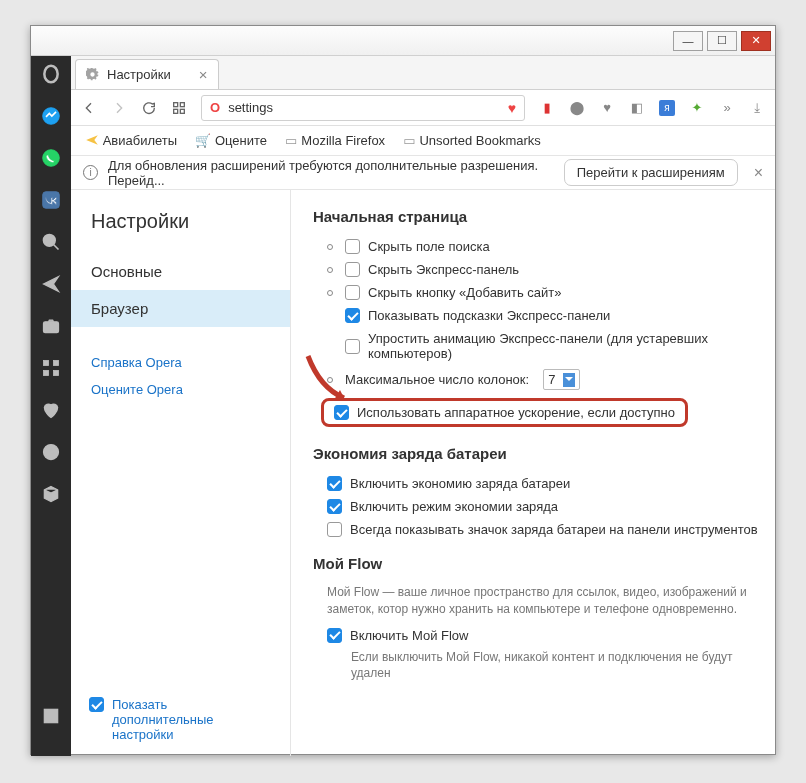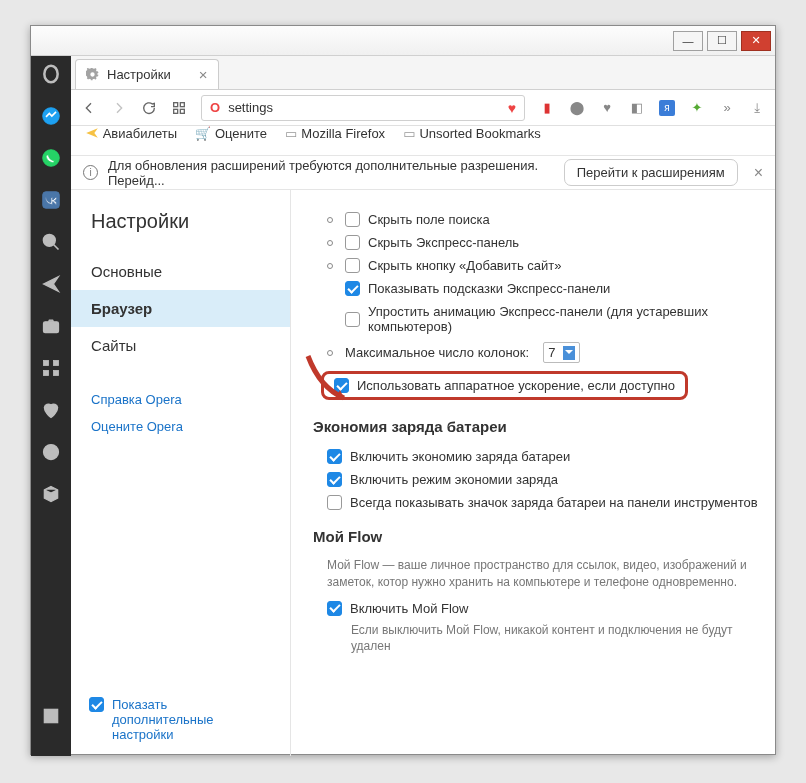--- a/index.html
+++ b/index.html
@@ -18,32 +18,32 @@
 .tabs{height:34px;display:flex;align-items:flex-end;background:#f5f5f5;border-bottom:1px solid #d0d0d0}
 .tab{display:flex;align-items:center;gap:8px;height:30px;padding:0 10px;border:1px solid #ccc;border-bottom:none;background:#fff;margin-left:4px;border-radius:4px 4px 0 0}
 .tab .gear{width:13px;height:13px;fill:#666}
 .tab .close{margin-left:20px;color:#888;font-size:15px}
 .addr{height:36px;display:flex;align-items:center;gap:14px;padding:0 10px;border-bottom:1px solid #e0e0e0}
 .addr .nav-ic{width:16px;height:16px;stroke:#666;fill:none;stroke-width:2}
 .addr .url{flex:1;display:flex;align-items:center;gap:8px;height:26px;border:1px solid #d0d0d0;border-radius:3px;padding:0 8px}
 .addr .url .o{color:#e44;font-weight:bold}
 .addr .url .heart{margin-left:auto;color:#e44;font-size:14px}
 .addr .ricon{width:16px;height:16px;display:flex;align-items:center;justify-content:center;color:#888}
-.bm{height:30px;display:flex;align-items:flex-start;gap:18px;padding:0 14px;border-bottom:1px solid #e5e5e5;font-size:12px;color:#444}
+.bm{height:30px;display:flex;align-items:center;gap:18px;padding:0 14px;border-bottom:1px solid #e5e5e5;font-size:12px;color:#444}
 .bm .f{color:#999;margin-right:4px}
 .bm .plane{width:14px;height:14px}
 .notice{height:34px;display:flex;align-items:center;padding:0 12px;border-bottom:1px solid #e5e5e5;gap:10px;font-size:12px;color:#555}
 .notice .info{width:15px;height:15px;border:1.5px solid #777;border-radius:50%;display:flex;align-items:center;justify-content:center;font-size:10px;color:#777}
 .notice .btn{border:1px solid #ccc;padding:5px 12px;border-radius:7px;background:#fff}
 .notice .x{font-size:16px;color:#888;margin-left:6px}
 .content{flex:1;display:flex;overflow:hidden}
 .sidebar{width:220px;border-right:1px solid #e5e5e5;display:flex;flex-direction:column;padding-top:20px}
 .sidebar h2{font-size:20px;font-weight:normal;color:#333;padding:0 20px 20px}
 .sb-item{padding:10px 20px;font-size:15px;color:#333;cursor:pointer}
-.sb-item.active{background:#d9edf9;font-weight:bold}
+.sb-item.active{background:#d9edf9;font-weight:normal}
 .sb-link{padding:6px 20px;color:#1a73c8;cursor:pointer}
 .sb-spacer{flex:1}
 .sb-footer{padding:14px 18px;display:flex;align-items:flex-start;gap:8px}
 .settings{flex:1;overflow:hidden;padding:18px 0 0 22px}
 .section-title{font-size:15px;font-weight:bold;color:#333;margin:14px 0 10px}
 .row{display:flex;align-items:center;gap:8px;padding:4px 0 4px 14px;font-size:13px;color:#333}
 .row .bullet{width:6px;height:6px;border:1px solid #888;border-radius:50%;margin-right:4px}
 .cb{width:15px;height:15px;border:1px solid #999;border-radius:3px;display:inline-flex;align-items:center;justify-content:center;background:#fff;flex-shrink:0}
 .cb.checked{background:#1e88e5;border-color:#1e88e5}
 .cb.checked::after{content:"";width:4px;height:8px;border:solid #fff;border-width:0 2px 2px 0;transform:rotate(45deg);margin-top:-2px}
@@ -175,32 +175,32 @@
         <span style="flex:1">Для обновления расширений требуются дополнительные разрешения. Перейд...</span>
         <span class="btn">Перейти к расширениям</span>
         <span class="x">×</span>
       </div>
 
       <div class="content">
         <div class="sidebar">
           <h2>Настройки</h2>
           <div class="sb-item">Основные</div>
           <div class="sb-item active">Браузер</div>
-          <div class="sb-item">Сайты</div>
           <div style="height:22px"></div>
           <div class="sb-link">Справка Opera</div>
           <div class="sb-link">Оцените Opera</div>
           <div class="sb-spacer"></div>
           <div class="sb-footer">
             <span class="cb checked"></span>
             <span style="color:#1a73c8">Показать дополнительные настройки</span>
           </div>
         </div>
 
         <div class="settings">
+          <div class="section-title" style="margin-top:0">Начальная страница</div>
           <div class="row">
               <span class="bullet"></span>
               <span class="cb"></span>
               <span>Скрыть поле поиска</span>
             </div>
           <div class="row">
               <span class="bullet"></span>
               <span class="cb"></span>
               <span>Скрыть Экспресс-панель</span>
             </div>

